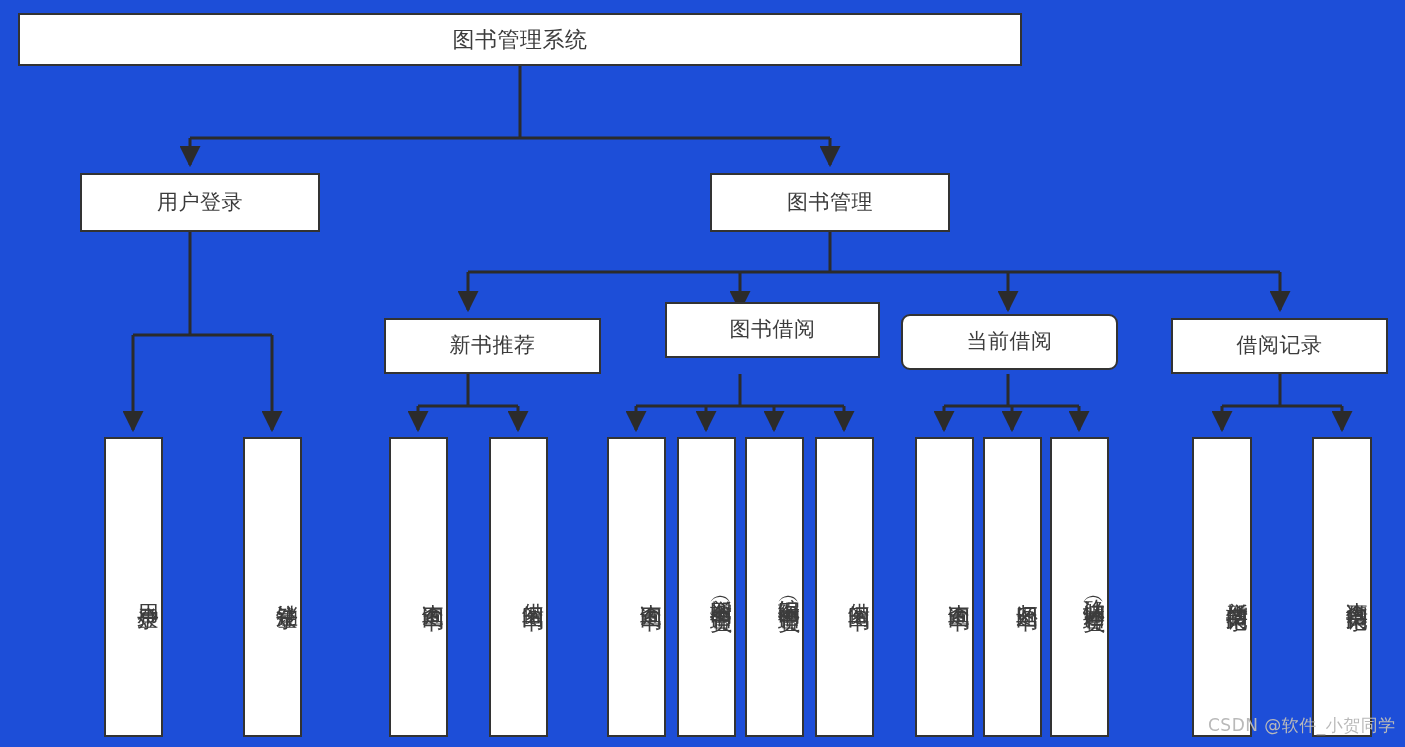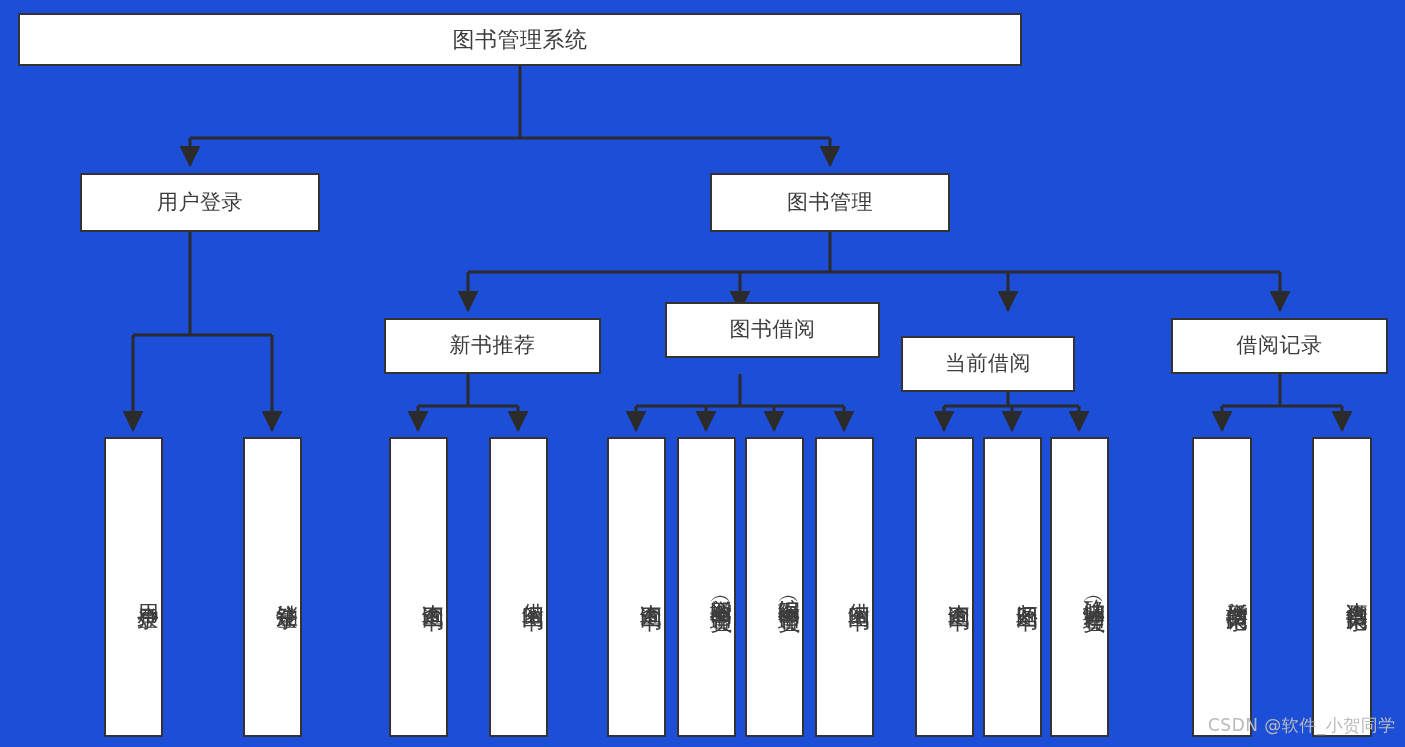--- a/index.html
+++ b/index.html
@@ -132,21 +132,21 @@
   <div class="node-box node-h" style="left:710px; top:173px; width:240px; height:59px;">
     <span>图书管理</span>
   </div>
 
   <div class="node-box node-h" style="left:360px; top:318px; width:217px; height:56px;margin-left:24px;">
     <span>新书推荐</span>
   </div>
   <div class="node-box node-h" style="left:633px; top:302px; width:215px; height:56px;margin-left:32px;">
     <span>图书借阅</span>
   </div>
-  <div class="node-box node-h" style="left:901px; top:336px; width:174px; height:56px;">
+  <div class="node-box node-h" style="left:901px; top:314px; width:217px; height:56px;border-radius:9px;">
     <span>当前借阅</span>
   </div>
   <div class="node-box node-h" style="left:1171px; top:318px; width:217px; height:56px;">
     <span>借阅记录</span>
   </div>
 
   <div class="node-box node-v" style="left:104px; top:437px; width:59px; height:300px;">
     <span>用户登录</span>
   </div>
   <div class="node-box node-v" style="left:243px; top:437px; width:59px; height:300px;">

